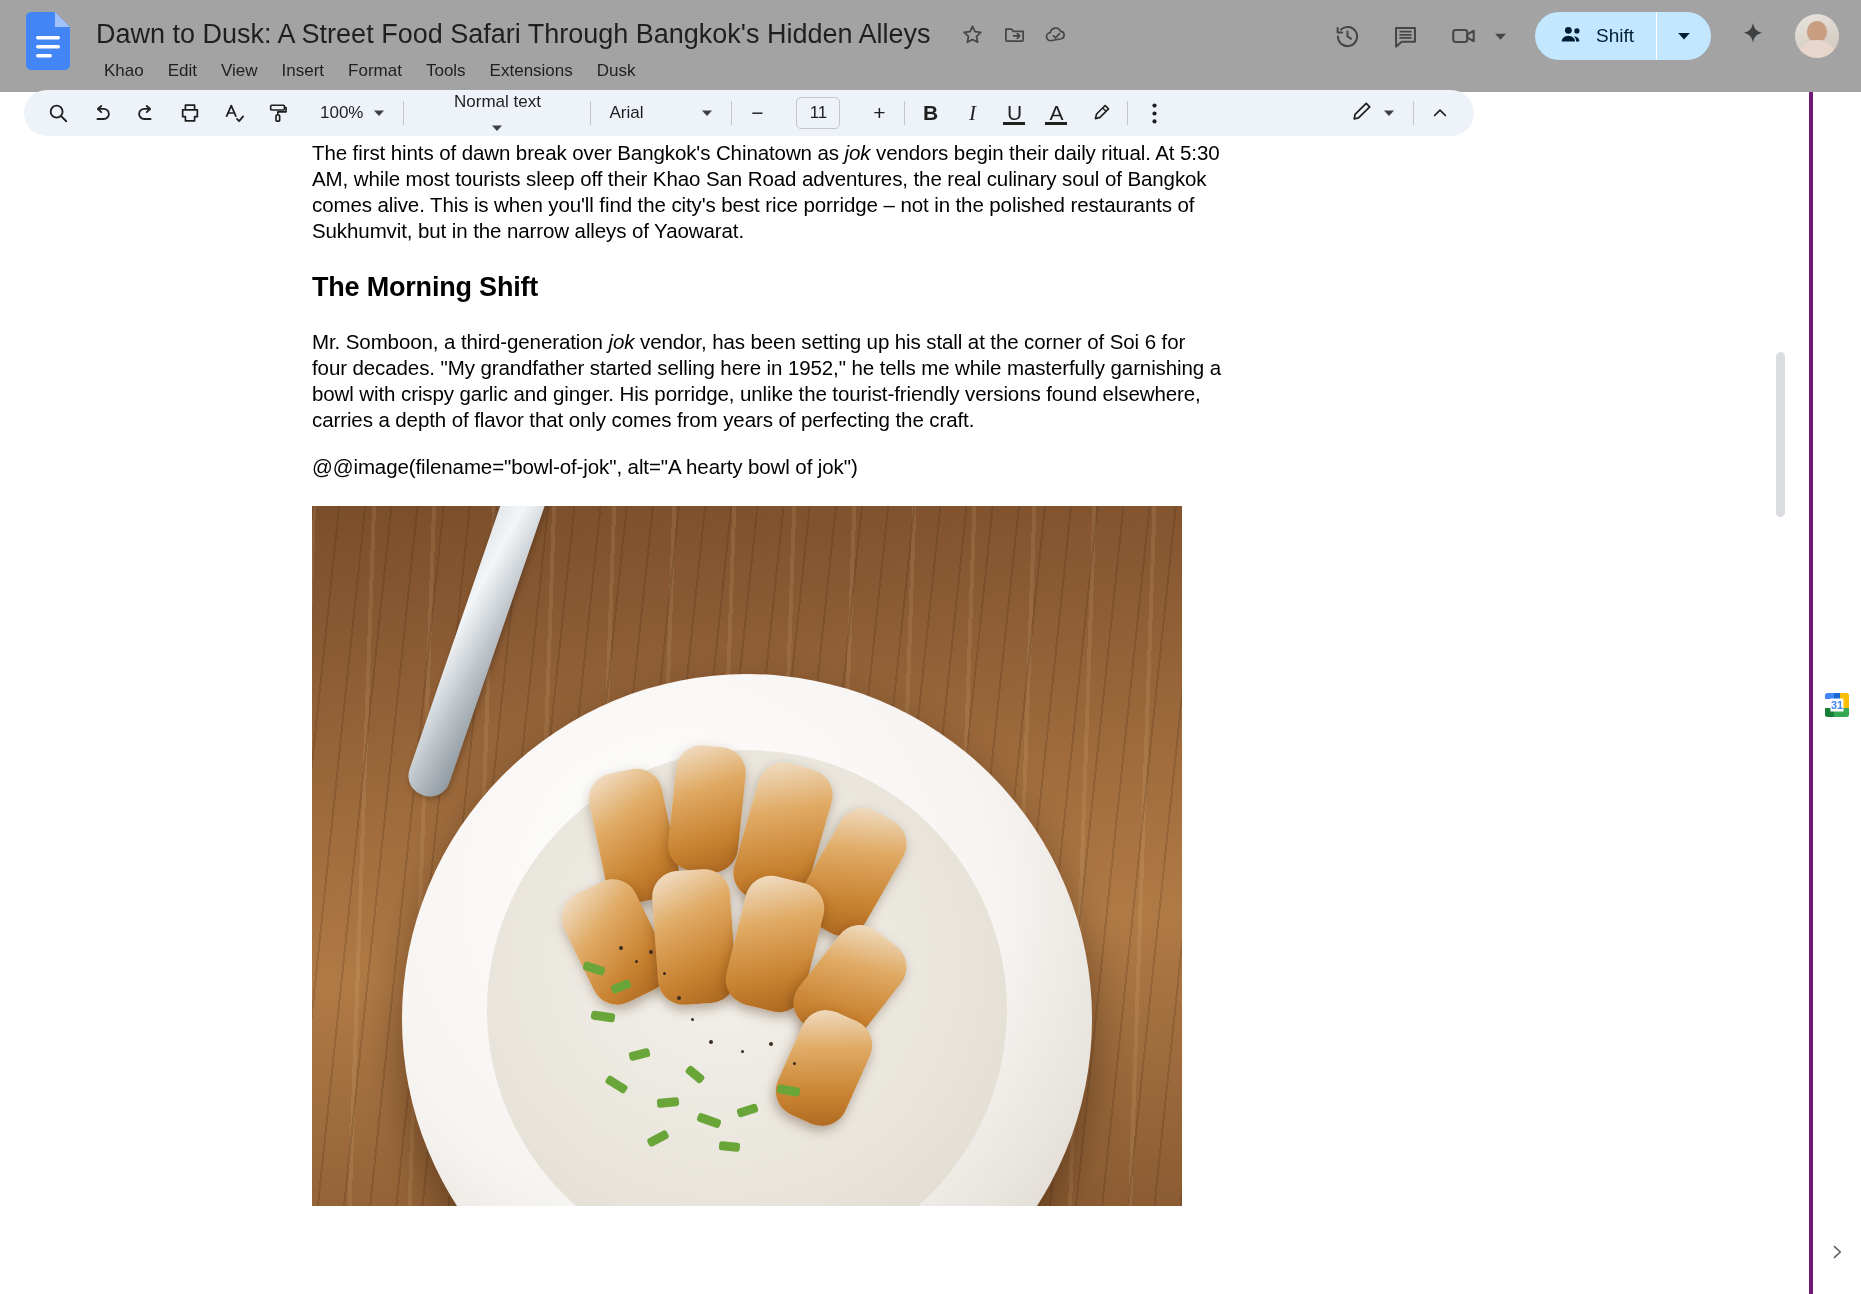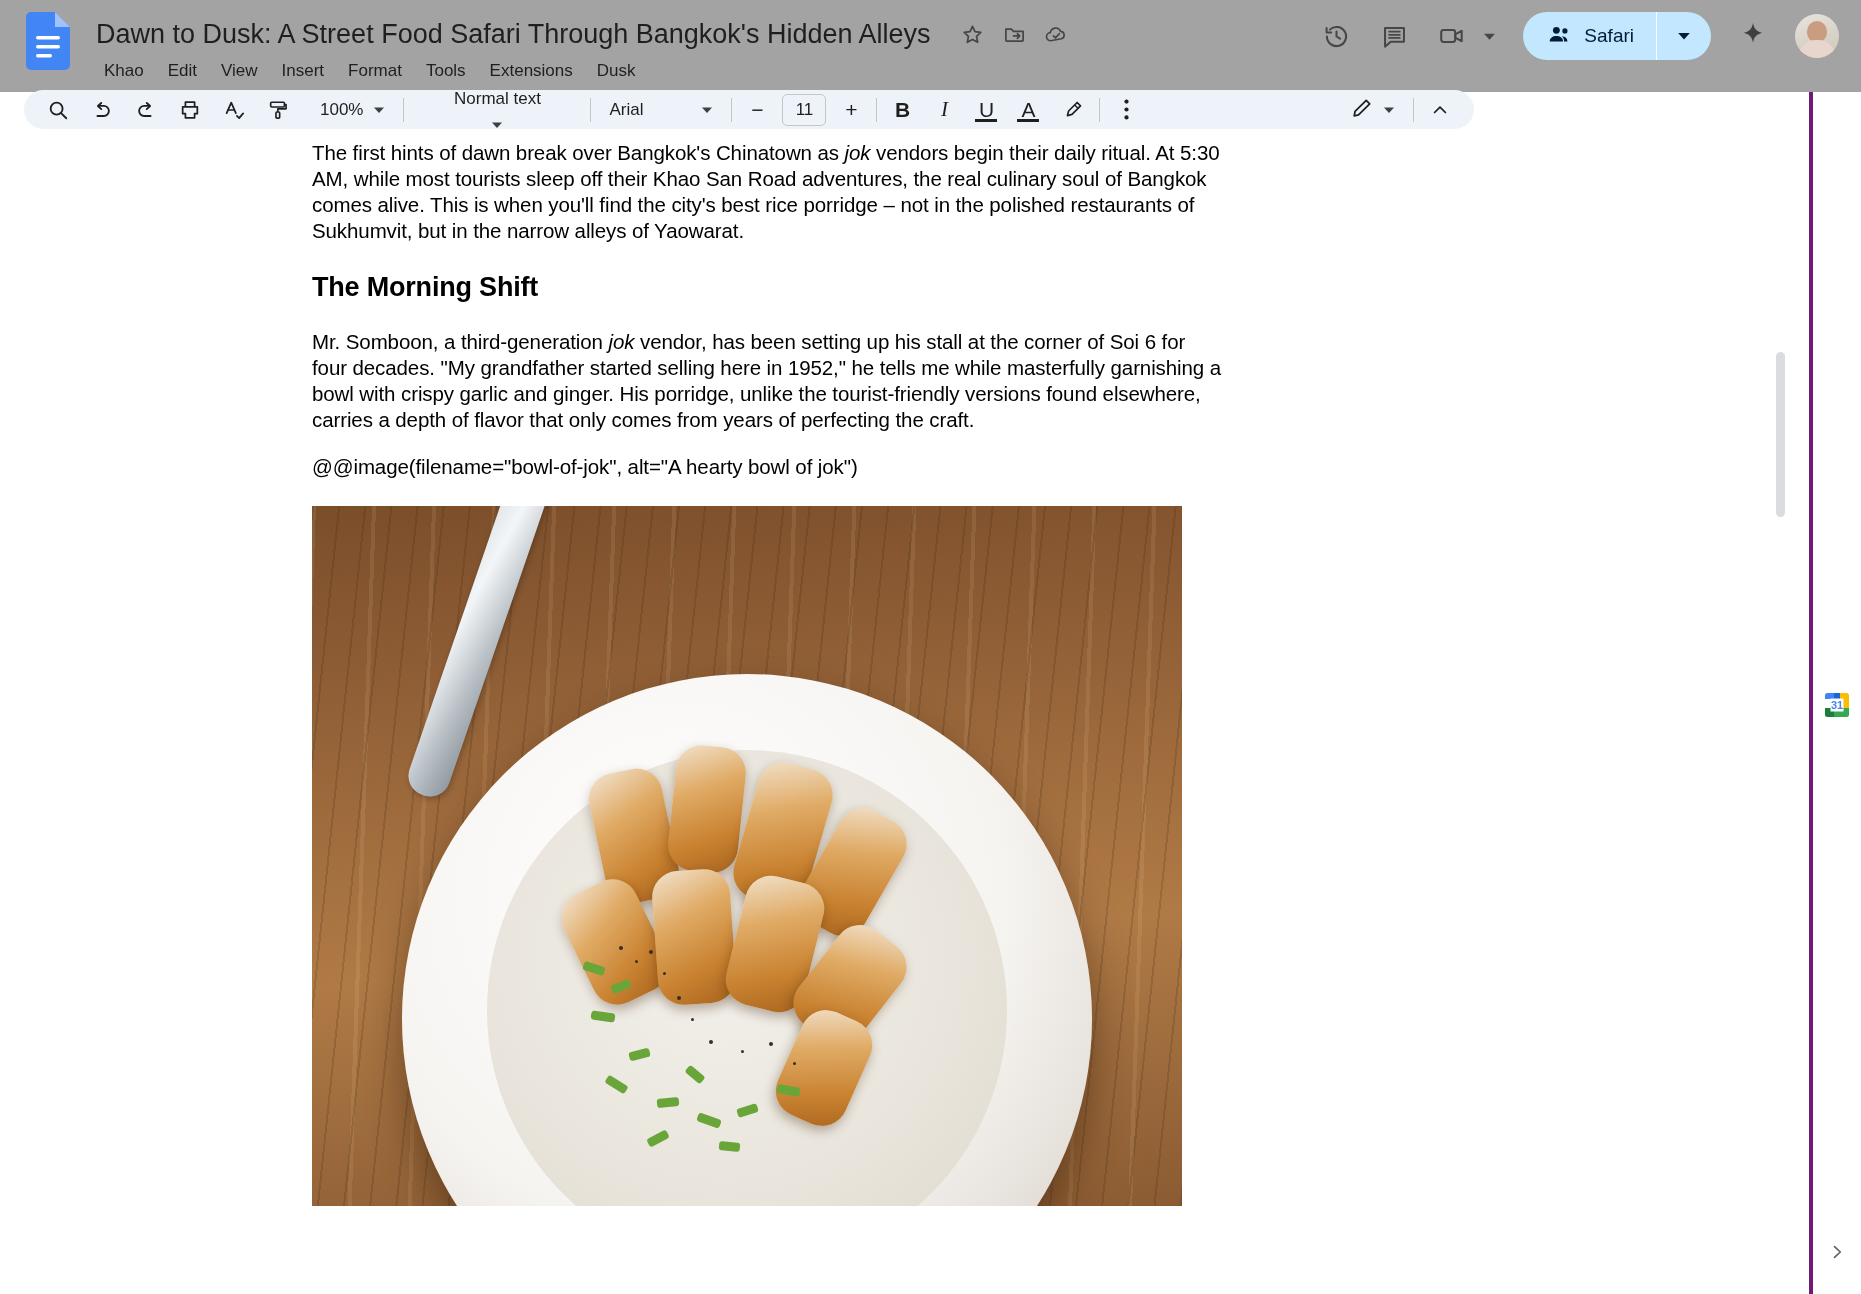--- a/index.html
+++ b/index.html
@@ -83,21 +83,21 @@
     background: #c89d80;
   }
   .avatar .av-body {
     position: absolute; left: 50%; bottom: -2px; transform: translateX(-50%);
     width: 38px; height: 20px; border-radius: 18px 18px 0 0;
     background: #e8d5cc;
   }
 
   
   .toolbar {
-    position: absolute; left: 24px; top: 90px; width: 1450px; height: 39px;
+    position: absolute; left: 24px; top: 90px; width: 1450px; height: 46px;
     background: #eef3f9; border-radius: 23px;
     display: flex; align-items: center;
   }
   .tb-icon {
     width: 36px; height: 36px; border-radius: 50%;
     display: flex; align-items: center; justify-content: center;
     cursor: pointer; flex: 0 0 auto;
   }
   .tb-sep { width: 1px; height: 24px; background: #c4c7c5; margin: 0 8px; flex: 0 0 auto; }
   .tb-text {
@@ -292,21 +292,21 @@
     <div class="share-btn">
       <div class="share-main">
         <span>
           <svg width="25" height="25" viewBox="0 0 24 24" fill="#001d35">
             <circle cx="9" cy="8" r="3.3"></circle>
             <path d="M2.6 18.6c0-3.3 2.9-5.2 6.4-5.2s6.4 1.9 6.4 5.2z"></path>
             <circle cx="17.2" cy="8.6" r="2.5"></circle>
             <path d="M14.4 13.6c3 .3 5.2 1.9 5.2 5h-3.2c0-2-.7-3.6-2-5z"></path>
           </svg>
         </span>
-        <span class="share-label">Safari</span>
+        <span class="share-label">Shift</span>
       </div>
       <div class="share-divider"></div>
       <div class="share-caret">
         <svg width="14" height="14" viewBox="0 0 12 12">
             <path d="M1 3.5h10L6 9z" fill="#001d35"></path>
           </svg>
       </div>
     </div>
 
     <div class="gemini-btn">
@@ -385,21 +385,21 @@
   <div class="tb-dropdown" style="min-width:124px;justify-content:space-between;">
     <span class="tb-text">Arial</span>
     <svg width="12" height="12" viewBox="0 0 12 12">
         <path d="M1 3.5h10L6 9z" fill="#3c4043"></path>
       </svg>
   </div>
 
   <div class="tb-sep"></div>
 
   <div class="fmt-btn">−</div>
-  <div class="fontsize-box" style="margin:0 8px;">11</div>
+  <div class="fontsize-box" style="margin:0 22px;">11</div>
   <div class="fmt-btn">+</div>
 
   <div class="tb-sep"></div>
 
   <div class="fmt-btn" style="font-weight:bold;">B</div>
   <div class="fmt-btn" style="font-style:italic;font-family:'Liberation Serif',serif;margin-left:8px;">I</div>
   <div class="fmt-btn underline-a" style="margin-left:8px;">U</div>
   <div class="fmt-btn underline-a" style="margin-left:8px;">A</div>
   <div class="tb-icon" style="margin-left:10px;">
     <svg width="22" height="22" viewBox="0 0 24 24" fill="none" stroke="#1f1f1f" stroke-width="1.8" stroke-linejoin="round">

